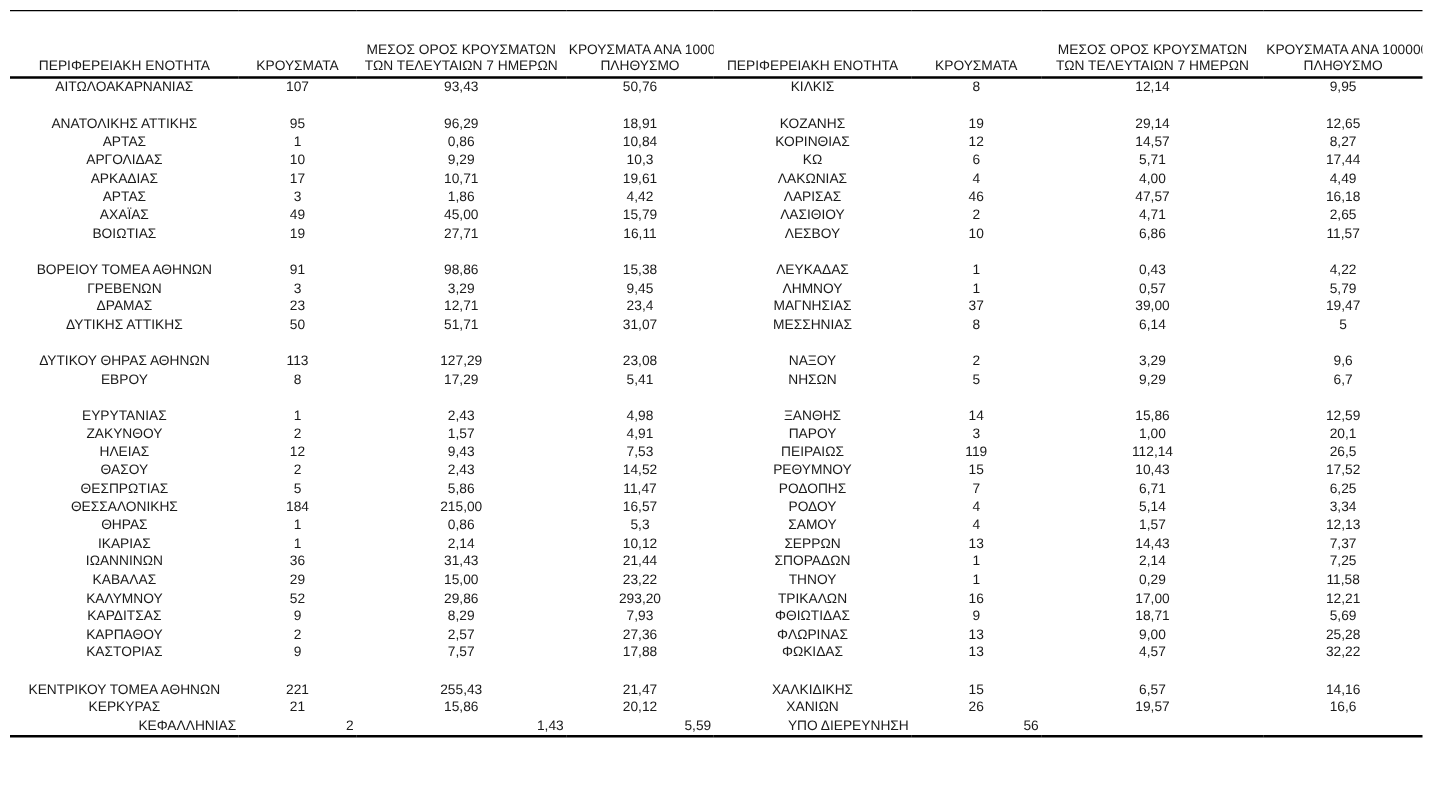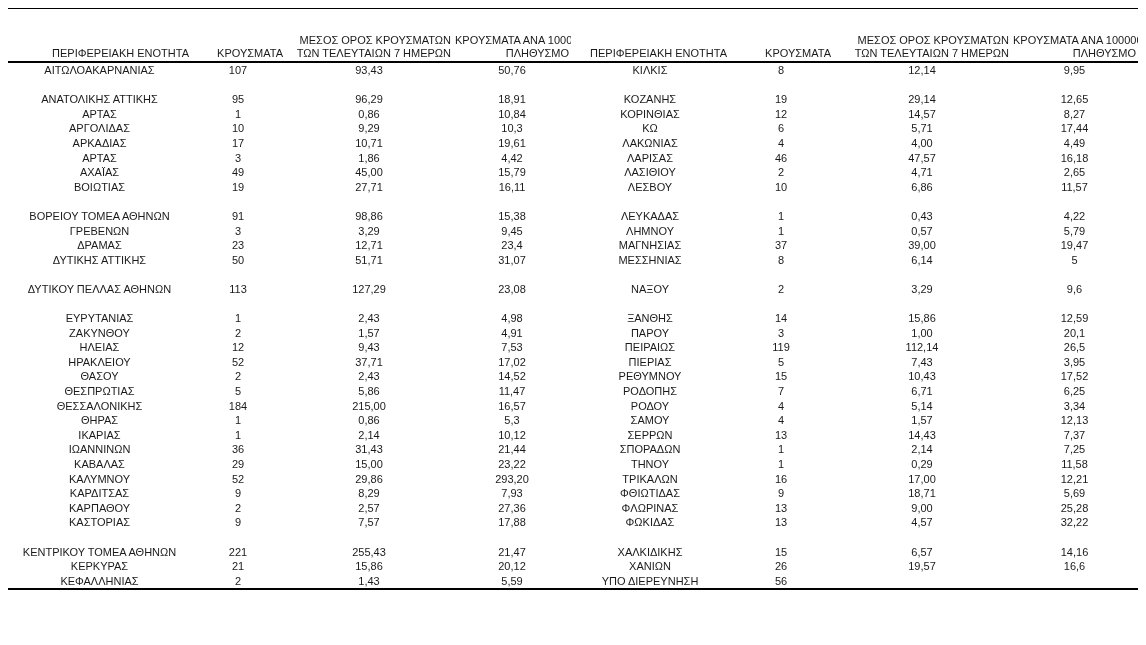--- a/index.html
+++ b/index.html
@@ -29,40 +29,41 @@
   col.c-per100k-l { width: 118px; }
   col.c-region-r  { width: 158px; }
   col.c-cases-r   { width: 104px; }
   col.c-avg7-r    { width: 178px; }
   col.c-per100k-r { width: 127px; }
 
   thead th {
     font-weight: normal;
     font-size: 11px;
     line-height: 12.5px;
-    text-align: right;
+    text-align: center;
     vertical-align: bottom;
     padding: 0 2px 2px 2px;
     height: 50px;
     border-bottom: 2px solid #000;
     white-space: nowrap;
     overflow: hidden;
   }
   tbody td {
     font-size: 11px;
     line-height: 14.6px;
     height: 14.6px;
     text-align: center;
     vertical-align: middle;
     padding: 0 2px;
     white-space: nowrap;
     overflow: hidden;
   }
   tbody tr:last-child td {
     border-bottom: 2px solid #000;
+    text-align: right;
   }
   .italic { }
 </style>
 </head>
 <body>
 
 <div class="sheet">
   <table class="cases-table">
     <colgroup>
       <col class="c-region-l">
@@ -251,28 +252,38 @@
     <td></td>
     <td></td>
     <td></td>
     <td></td>
     <td></td>
     <td></td>
     <td></td>
     <td></td>
   </tr>
         <tr>
-    <td>ΔΥΤΙΚΟΥ ΠΕΛΛΑΣ ΑΘΗΝΩΝ</td>
+    <td>ΔΥΤΙΚΟΥ ΘΗΡΑΣ ΑΘΗΝΩΝ</td>
     <td>113</td>
     <td>127,29</td>
     <td>23,08</td>
     <td>ΝΑΞΟΥ</td>
     <td>2</td>
     <td>3,29</td>
     <td>9,6</td>
+  </tr>
+        <tr>
+    <td>ΕΒΡΟΥ</td>
+    <td>8</td>
+    <td>17,29</td>
+    <td>5,41</td>
+    <td>ΝΗΣΩΝ</td>
+    <td>5</td>
+    <td>9,29</td>
+    <td>6,7</td>
   </tr>
         <tr>
     <td></td>
     <td></td>
     <td></td>
     <td></td>
     <td></td>
     <td></td>
     <td></td>
     <td></td>
@@ -301,30 +312,20 @@
     <td>ΗΛΕΙΑΣ</td>
     <td>12</td>
     <td>9,43</td>
     <td>7,53</td>
     <td>ΠΕΙΡΑΙΩΣ</td>
     <td>119</td>
     <td>112,14</td>
     <td>26,5</td>
   </tr>
         <tr>
-    <td>ΗΡΑΚΛΕΙΟΥ</td>
-    <td>52</td>
-    <td>37,71</td>
-    <td>17,02</td>
-    <td>ΠΙΕΡΙΑΣ</td>
-    <td>5</td>
-    <td>7,43</td>
-    <td>3,95</td>
-  </tr>
-        <tr>
     <td>ΘΑΣΟΥ</td>
     <td>2</td>
     <td>2,43</td>
     <td>14,52</td>
     <td>ΡΕΘΥΜΝΟΥ</td>
     <td>15</td>
     <td>10,43</td>
     <td>17,52</td>
   </tr>
         <tr>

